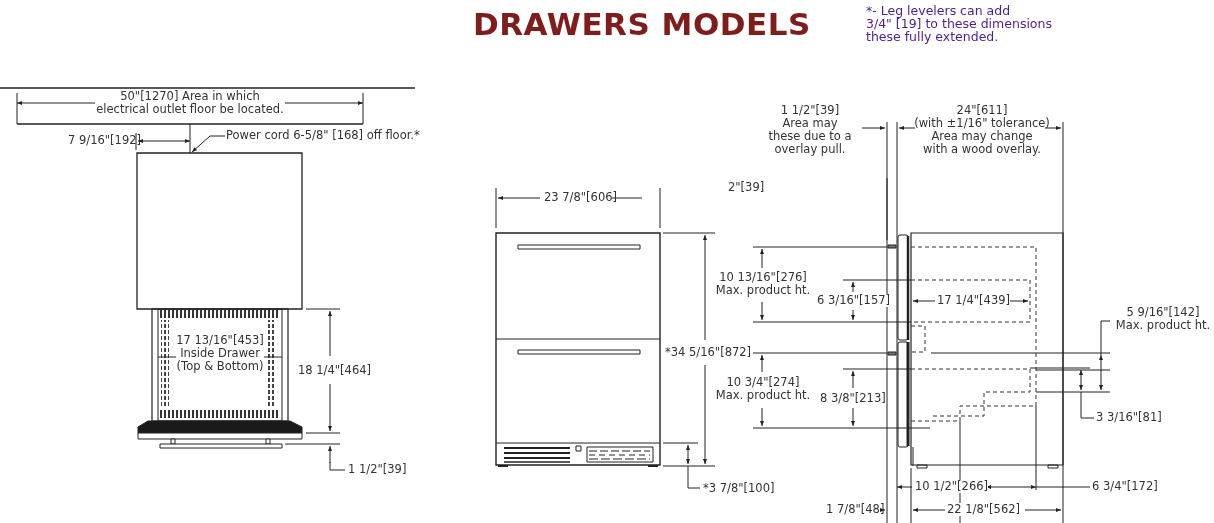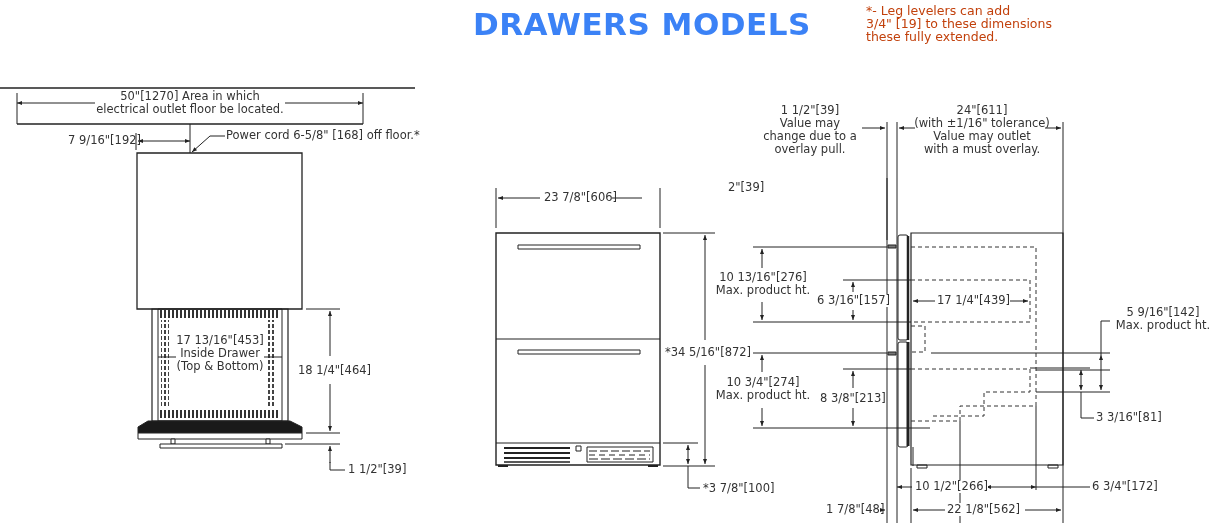--- a/index.html
+++ b/index.html
@@ -1,18 +1,18 @@
 <!DOCTYPE html>
 <html><head>
 <meta charset="utf-8">
 <style>
   html, body { margin:0; padding:0; background:#ffffff; }
   body { width:1214px; height:523px; position:relative; overflow:hidden; font-family:"DejaVu Sans", sans-serif; color:#2a2a2a; }
-  .title { position:absolute; left:473px; top:6px; font-family:"DejaVu Sans", sans-serif; font-weight:bold; font-size:31px; letter-spacing:0.5px; color:#3b82f6; }
-  .note { position:absolute; left:866px; top:4px; font-size:12.5px; line-height:13px; color:#c2410c; }
+  .title { position:absolute; left:473px; top:6px; font-family:"DejaVu Sans", sans-serif; font-weight:bold; font-size:31px; letter-spacing:0.5px; color:#7f1d1d; }
+  .note { position:absolute; left:866px; top:4px; font-size:12.5px; line-height:13px; color:#4c1d95; }
   .note div { white-space:nowrap; }
   .lbl { position:absolute; font-size:11.5px; line-height:13px; color:#333; white-space:nowrap; }
   .c { text-align:center; }
   svg { position:absolute; left:0; top:0; }
   svg line, svg rect, svg polyline, svg path { vector-effect:non-scaling-stroke; }
 </style>
 </head>
 <body>
 
 <div class="title">DRAWERS MODELS</div>
@@ -199,29 +199,29 @@
 <div class="lbl" style="left:298px; top:364px; background:#fff;">18 1/4"[464]</div>
 <div class="lbl" style="left:348px; top:463px;">1 1/2"[39]</div>
 
 <div class="lbl" style="left:544px; top:191px;">23 7/8"[606]</div>
 <div class="lbl" style="left:728px; top:181px;">2"[39]</div>
 <div class="lbl" style="left:665px; top:346px; background:#fff;">*34 5/16"[872]</div>
 <div class="lbl" style="left:703px; top:482px;">*3 7/8"[100]</div>
 
 <div class="lbl c" style="left:757px; top:104px; width:106px;">
   <div>1 1/2"[39]</div>
-  <div>Value may</div>
-  <div>change due to a</div>
+  <div>Area may</div>
+  <div>these due to a</div>
   <div>overlay pull.</div>
 </div>
 <div class="lbl c" style="left:912px; top:104px; width:140px;">
   <div>24"[611]</div>
   <div>(with ±1/16" tolerance)</div>
-  <div>Value may outlet</div>
-  <div>with a must overlay.</div>
+  <div>Area may change</div>
+  <div>with a wood overlay.</div>
 </div>
 <div class="lbl c" style="left:712px; top:271px; width:102px; background:#fff;">
   <div>10 13/16"[276]</div>
   <div>Max. product ht.</div>
 </div>
 <div class="lbl" style="left:817px; top:294px; background:#fff;">6 3/16"[157]</div>
 <div class="lbl" style="left:937px; top:294px; background:#fff;">17 1/4"[439]</div>
 <div class="lbl c" style="left:712px; top:376px; width:102px; background:#fff;">
   <div>10 3/4"[274]</div>
   <div>Max. product ht.</div>

